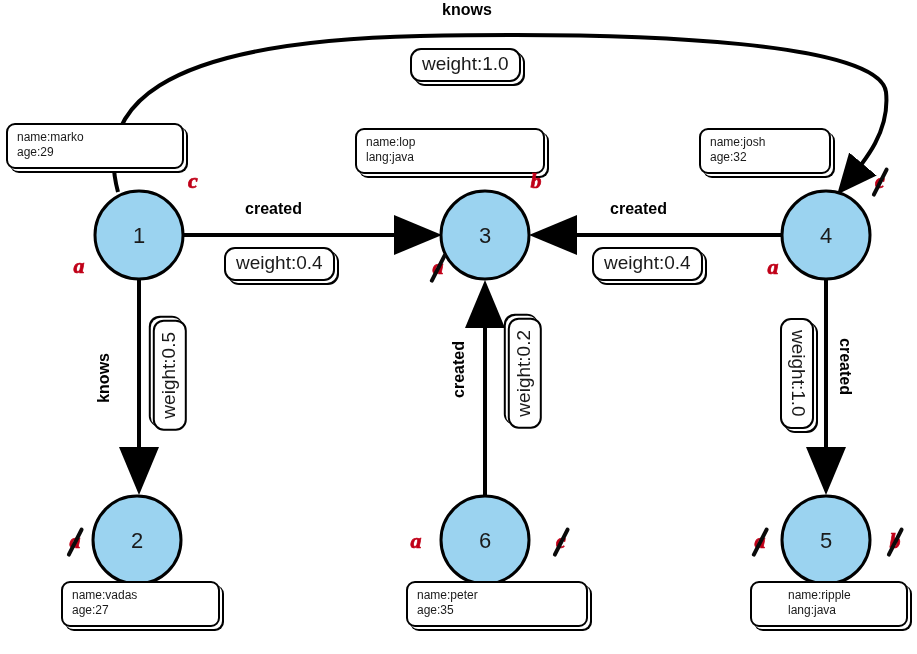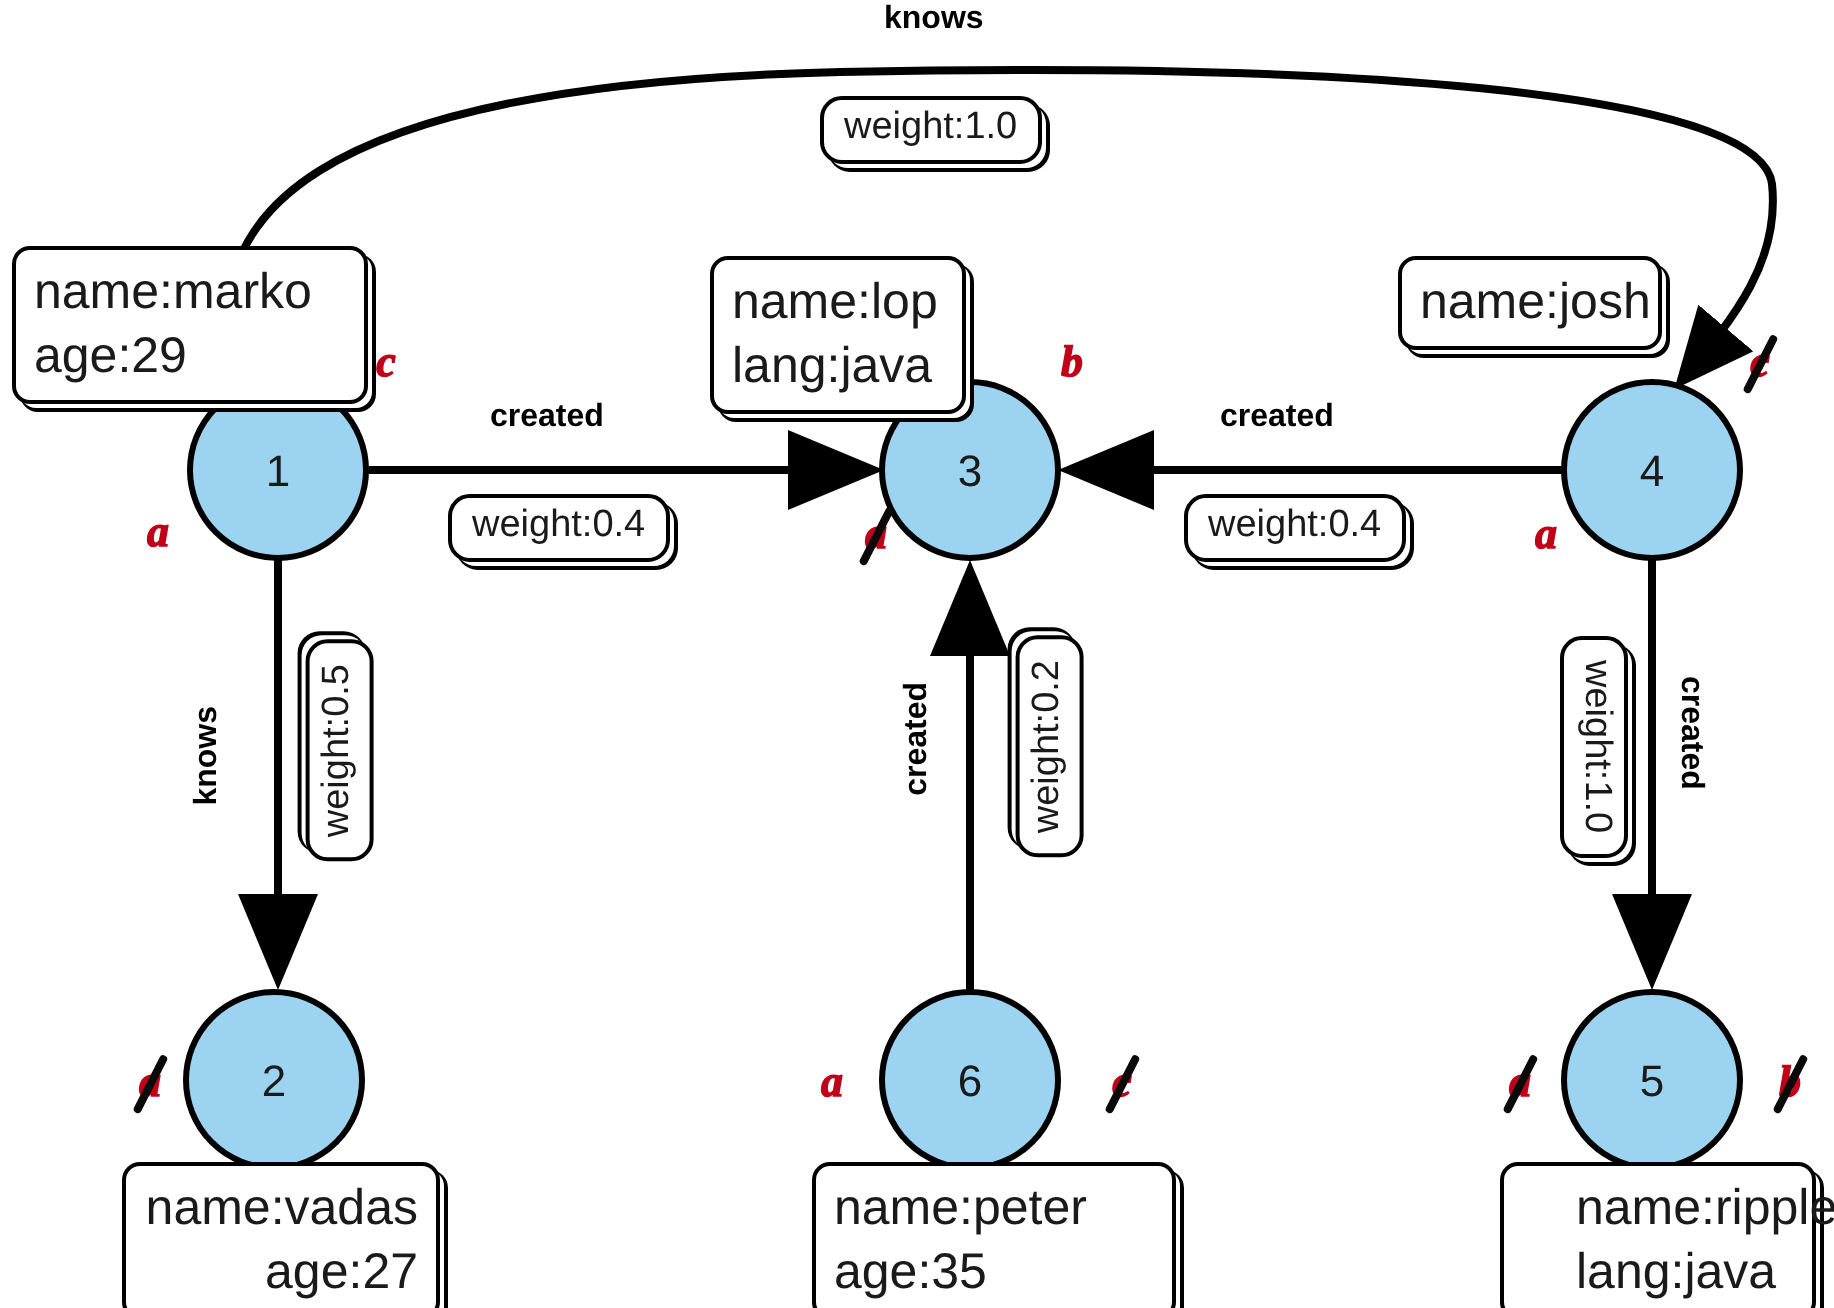--- a/index.html
+++ b/index.html
@@ -41,21 +41,21 @@
   }
   .prop-box {
     position: absolute;
     background: #ffffff;
     border: 2.5px solid #000000;
     border-radius: 9px;
     box-shadow: 3px 3px 0 -1px #ffffff, 4px 4px 0 0 #000000;
     padding: 5px 9px 6px 9px;
     box-sizing: border-box;
     font-family: "Liberation Sans", sans-serif;
-    font-size: 25px;
+    font-size: 12px;
     line-height: 1.28;
     color: #1a1a1a;
     white-space: nowrap;
   }
   .prop-box .prop-line {
     display: block;
   }
   .weight-box {
     position: absolute;
     background: #ffffff;
@@ -168,30 +168,31 @@
 
     <circle class="node-circle" cx="485" cy="540" r="44"></circle>
     <text class="node-label" x="485" y="542">6</text>
   </svg>
 
   <div class="prop-box" style="left:6px; top:123px; width:178px;">
     <span class="prop-line">name:marko</span>
     <span class="prop-line">age:29</span>
   </div>
 
-  <div class="prop-box" style="left:355px; top:128px; width:128px;">
+  <div class="prop-box" style="left:355px; top:128px; width:190px;">
     <span class="prop-line">name:lop</span>
     <span class="prop-line">lang:java</span>
   </div>
 
   <div class="prop-box" style="left:699px; top:128px; width:132px;">
     <span class="prop-line">name:josh</span>
-  </div>
-
-  <div class="prop-box" style="left:61px; top:581px; width:159px;text-align:right;">
+    <span class="prop-line">age:32</span>
+  </div>
+
+  <div class="prop-box" style="left:61px; top:581px; width:159px;">
     <span class="prop-line">name:vadas</span>
     <span class="prop-line">age:27</span>
   </div>
 
   <div class="prop-box" style="left:406px; top:581px; width:182px;">
     <span class="prop-line">name:peter</span>
     <span class="prop-line">age:35</span>
   </div>
 
   <div class="prop-box" style="left:750px; top:581px; width:158px;padding-left:36px;">

